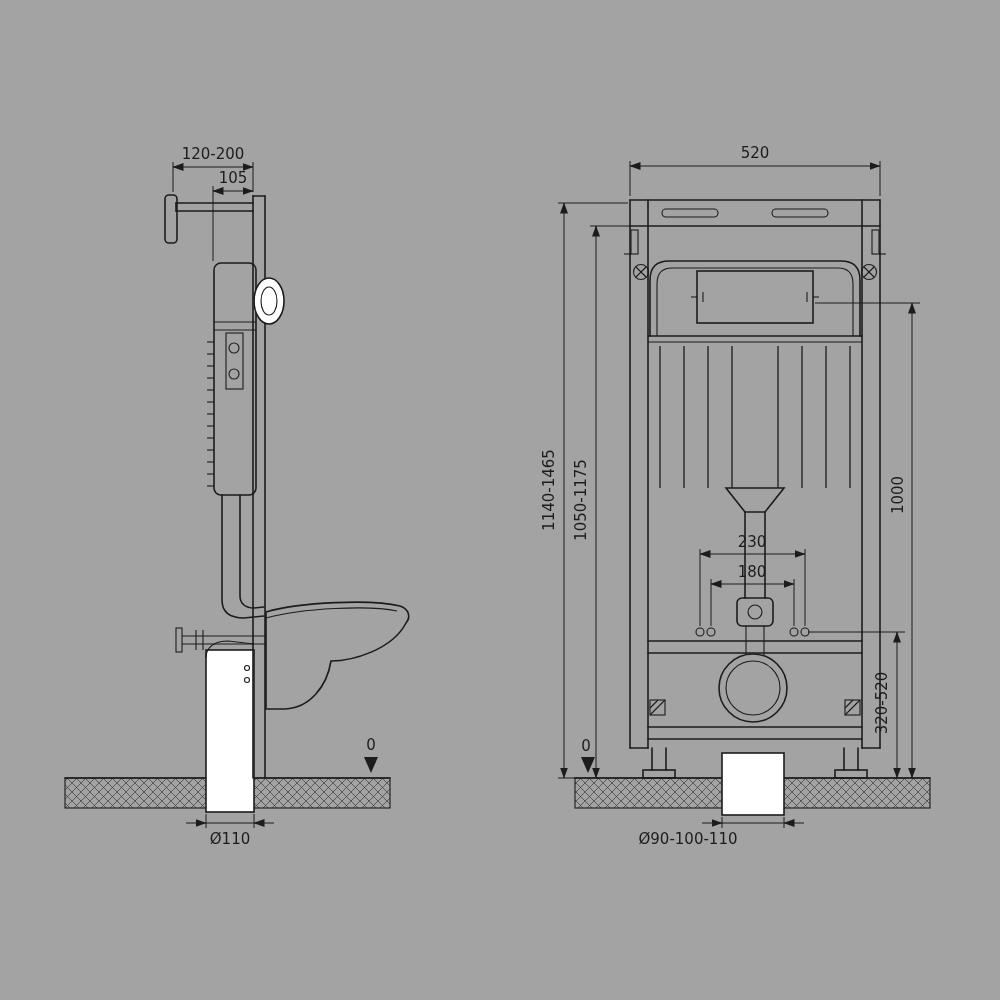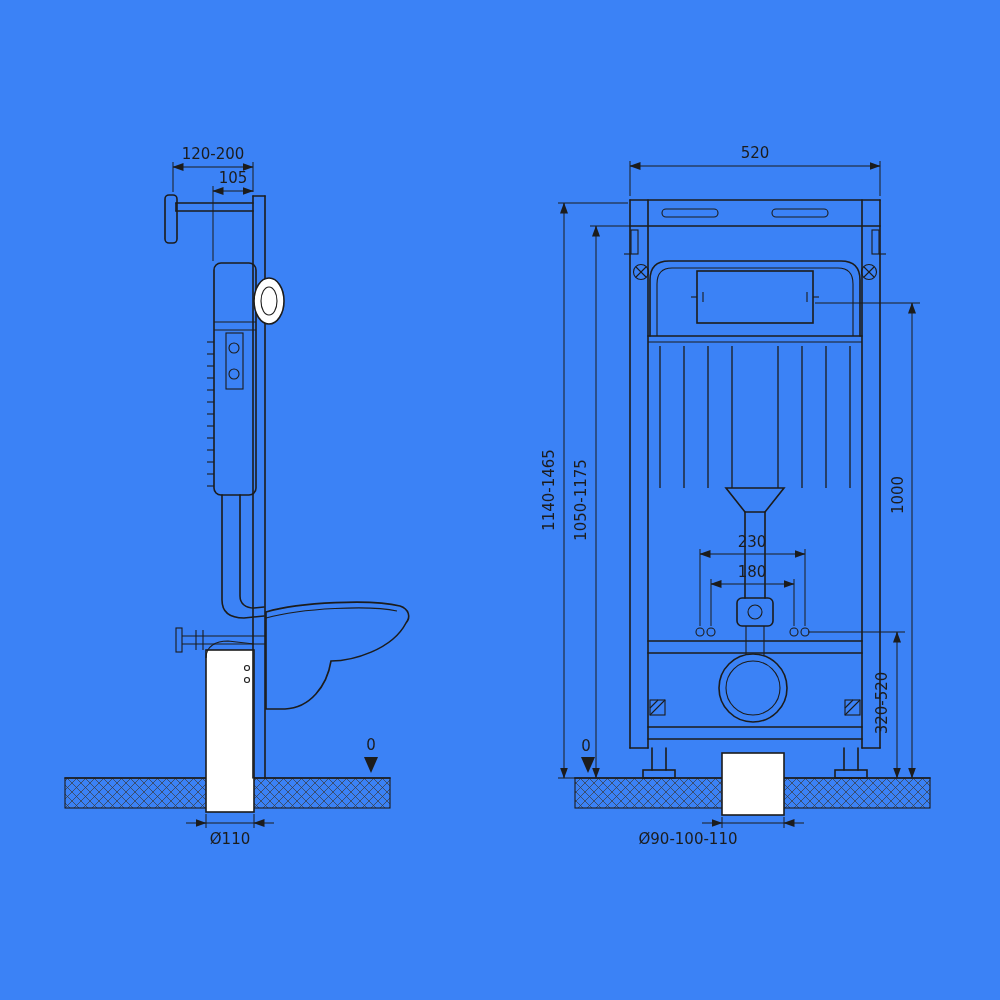--- a/index.html
+++ b/index.html
@@ -1,18 +1,18 @@
 <!DOCTYPE html>
 <html><head>
 <meta charset="utf-8">
 <style>
   html, body { margin: 0; padding: 0; background: #ffffff; }
   .canvas {
     width: 1000px; height: 1000px;
-    background: #3b82f6;
+    background: #a3a3a3;
     position: relative;
     font-family: "DejaVu Sans", sans-serif;
   }
   svg { display: block; }
   .lbl {
     font-family: "DejaVu Sans", sans-serif;
     font-size: 15px;
     fill: #1c1c1c;
     stroke: none;
   }

